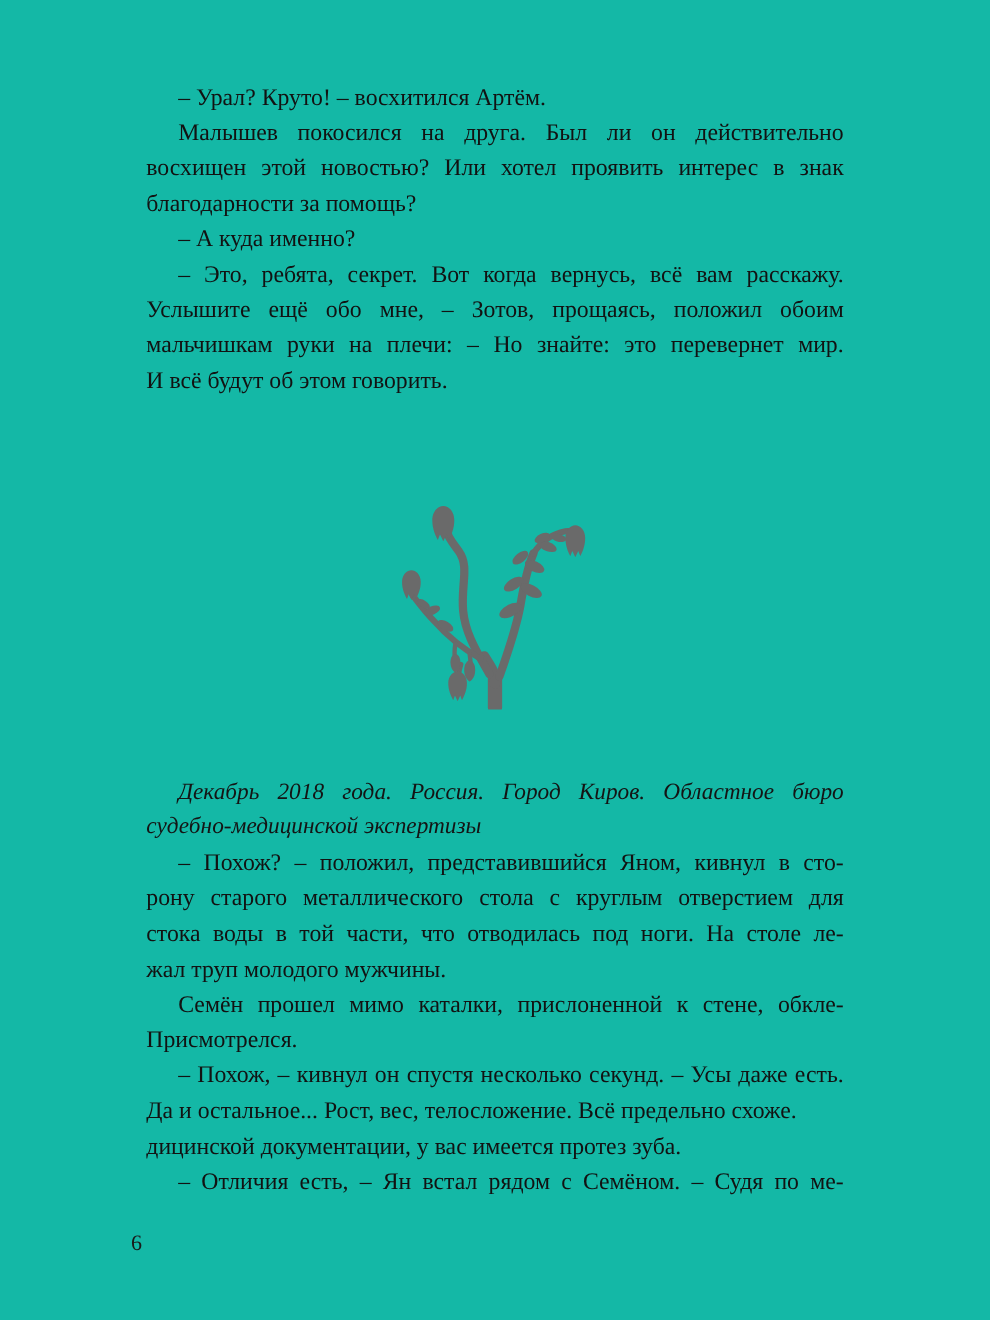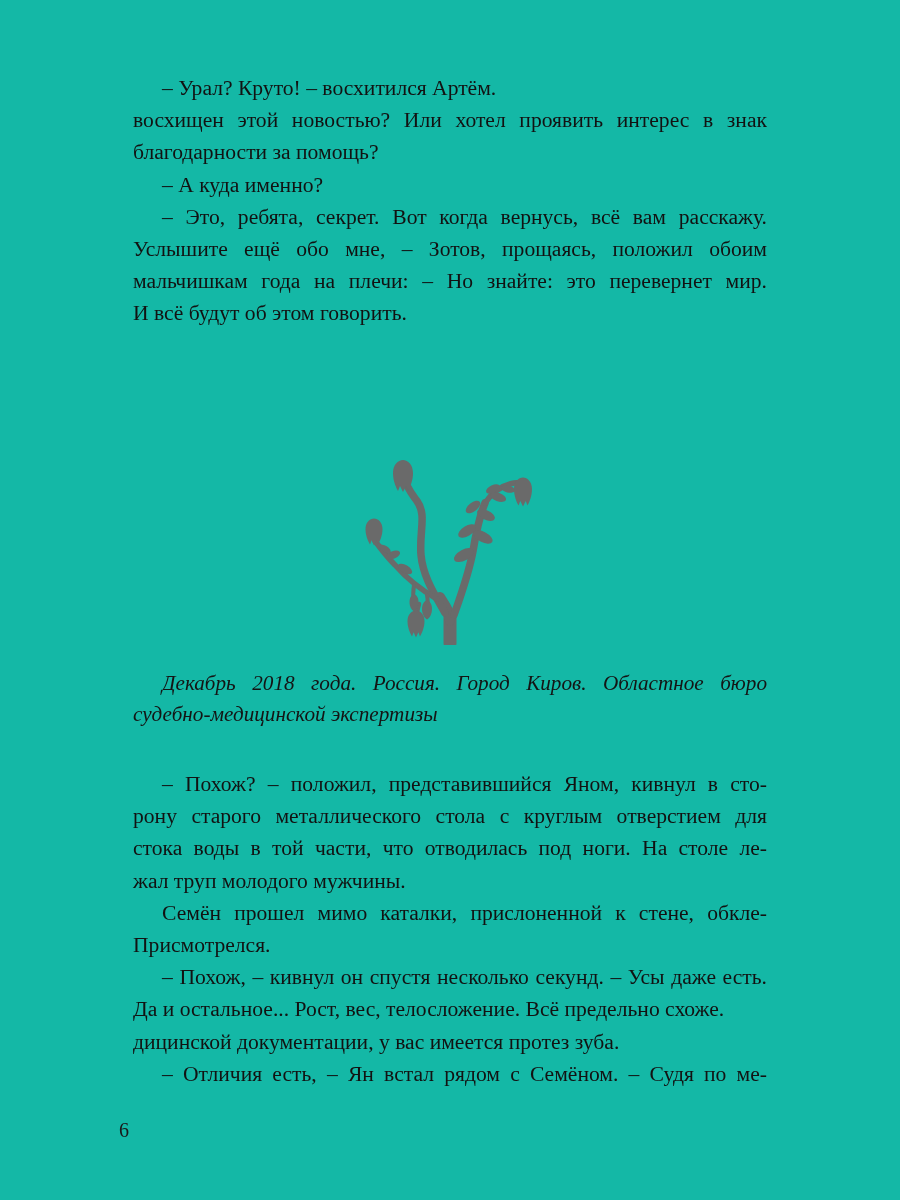--- a/index.html
+++ b/index.html
@@ -57,21 +57,21 @@
     height: 215px;
     display: flex;
     align-items: center;
     justify-content: center;
   }
   .ornament-wrap svg {
     display: block;
   }
   
   .block-top { position: absolute; left: 133px; top: 72px; width: 634px; }
-  .block-heading { position: absolute; left: 133px; top: 668px; width: 634px; }
+  .block-heading { position: absolute; left: 133px; top: 704px; width: 634px; }
   .block-bottom { position: absolute; left: 133px; top: 768px; width: 634px; }
   .folio {
     position: absolute;
     left: 119px;
     top: 1118px;
     font-size: 20px;
     line-height: 24px;
     color: #1a1a1a;
   }
   .justify-line {
@@ -92,32 +92,33 @@
 
 <div class="page">
 
   <div class="block-top">
 
     <p class="para">
       <span class="justify-line indent end">– Урал? Круто! – восхитился Артём.</span>
     </p>
 
     <p class="para">
+      <span class="justify-line indent">Малышев покосился на друга. Был ли он действительно</span>
       <span class="justify-line">восхищен этой новостью? Или хотел проявить интерес в знак</span>
       <span class="justify-line end">благодарности за помощь?</span>
     </p>
 
     <p class="para">
       <span class="justify-line indent end">– А куда именно?</span>
     </p>
 
     <p class="para">
       <span class="justify-line indent">– Это, ребята, секрет. Вот когда вернусь, всё вам расскажу.</span>
       <span class="justify-line">Услышите ещё обо мне, – Зотов, прощаясь, положил обоим</span>
-      <span class="justify-line">мальчишкам года на плечи: – Но знайте: это перевернет мир.</span>
+      <span class="justify-line">мальчишкам руки на плечи: – Но знайте: это перевернет мир.</span>
       <span class="justify-line end">И всё будут об этом говорить.</span>
     </p>
   </div>
 
   <div class="ornament-wrap">
     <svg width="186" height="200" viewBox="0 0 186 200" aria-hidden="true">
       <g fill="none" stroke="#6a6a6a" stroke-linecap="round" stroke-linejoin="round">
 
         <path d="M93 198 L93 170" stroke-width="13"></path>
         <path d="M93 176 C93 166, 88 160, 83 152" stroke-width="10"></path>

